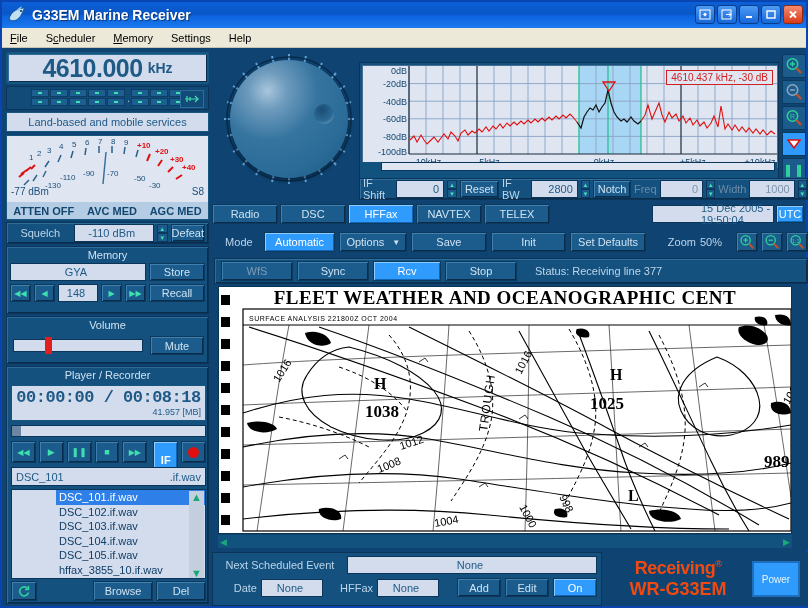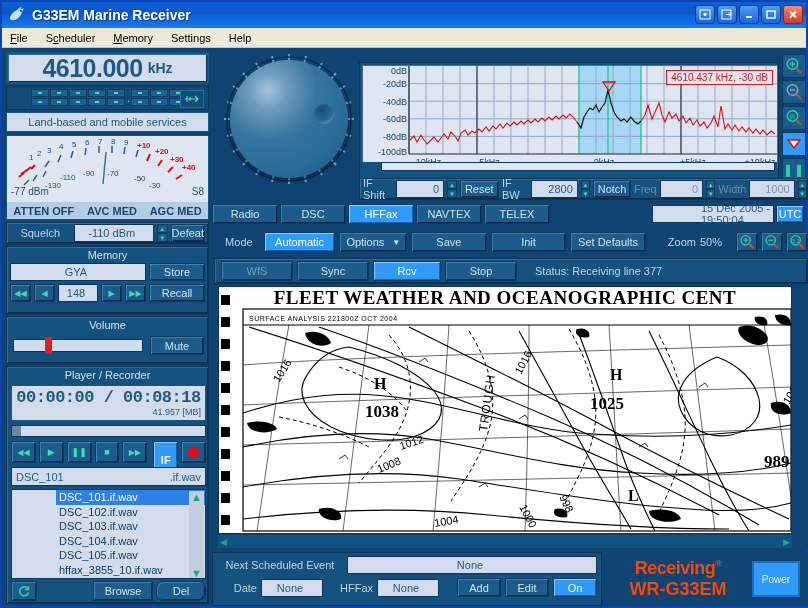--- a/index.html
+++ b/index.html
@@ -496,21 +496,21 @@
 
       <div id="fbottom">
         <div class="btn" style="width:26px;height:20px;">
           <svg width="14" height="14" viewBox="0 0 14 14">
               <path d="M11 5 A4.5 4.5 0 1 0 11.5 8.5" stroke="#2fd09a" fill="none" stroke-width="1.6"></path>
               <path d="M11.5 2 L11.5 5.5 L8 5.5" stroke="#2fd09a" fill="none" stroke-width="1.6"></path>
             </svg>
         </div>
         <div style="flex:1"></div>
         <div class="btn" style="width:60px;height:20px;margin-right:3px;">Browse</div>
-        <div class="btn" style="width:50px;height:20px;border-radius:7px;">Del</div>
+        <div class="btn" style="width:50px;height:20px;">Del</div>
       </div>
     </div>
   </div>
 
   <div id="knob-area">
     <svg style="position:absolute;left:8px;top:0px;" width="138" height="138" viewBox="0 0 138 138">
       <g stroke="#5da0d8" stroke-width="2">
         <path d="M69 4 v8"></path>
           <path d="M102 13 l-4 7"></path>
           <path d="M125 36 l-7 4"></path>

